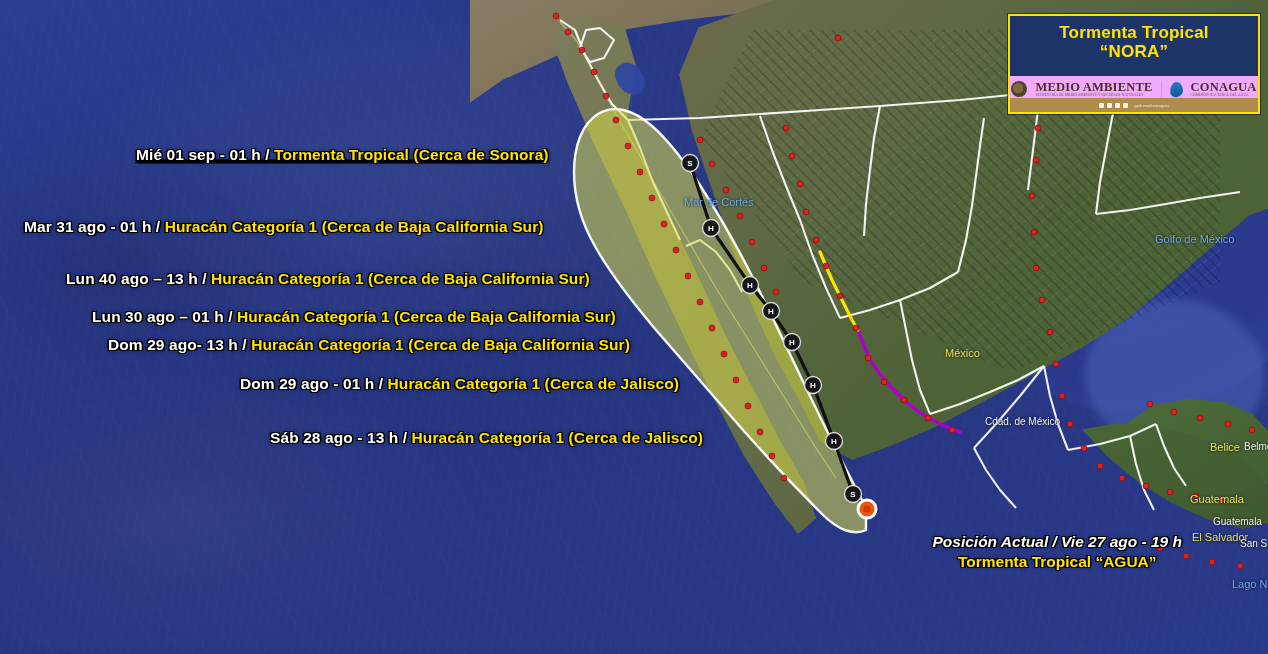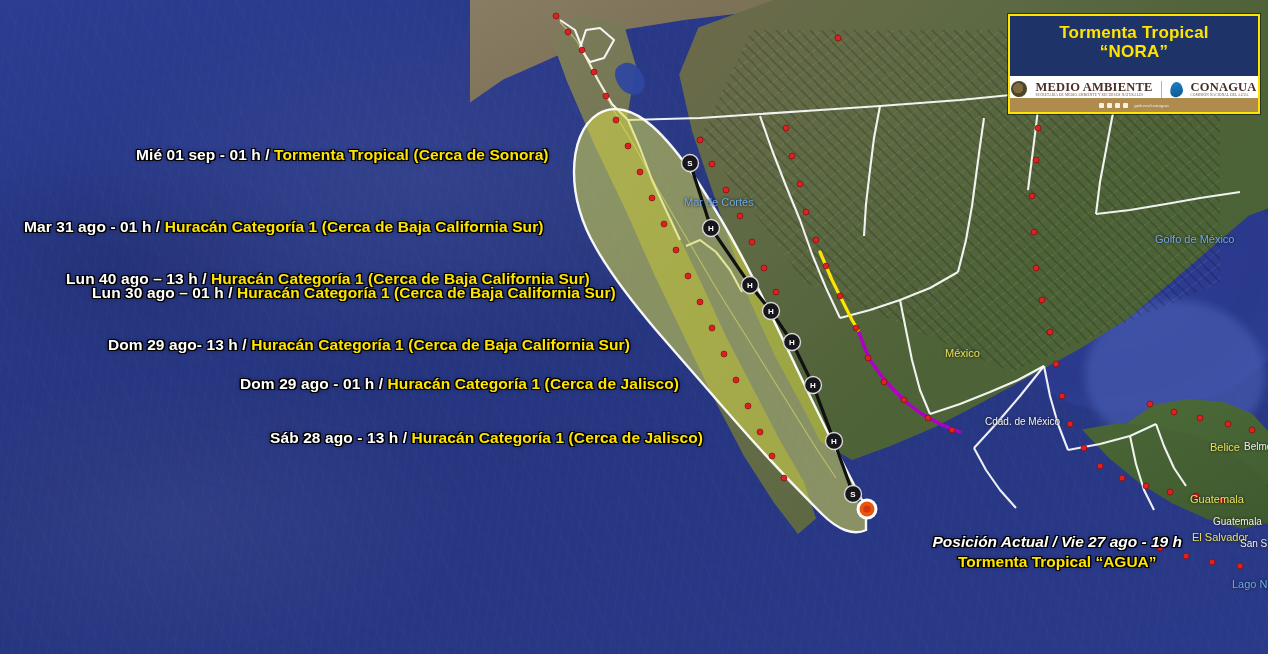--- a/index.html
+++ b/index.html
@@ -92,21 +92,21 @@
       text-shadow:-1.3px -1.3px 0 #000,1.3px -1.3px 0 #000,-1.3px 1.3px 0 #000,1.3px 1.3px 0 #000,0 0 4px rgba(0,0,0,.8);}
   .cur-label .w{color:#ffffff;font-style:italic;}
   .cur-label .y{color:#ffe400;}
 
   
   .card{position:absolute;left:1008px;top:14px;width:252px;height:100px;
         border:2px solid #ffe400;box-sizing:border-box;background:#1e3468;
         box-shadow:0 0 0 1px rgba(0,0,0,.5);}
   .card-title{color:#ffe400;text-align:center;font-weight:bold;font-size:17px;line-height:1.12;
         padding-top:7px;letter-spacing:.2px;}
-  .card-logos{position:absolute;left:0;right:0;top:60px;height:26px;background:#ffffff;
+  .card-logos{position:absolute;left:0;right:0;top:60px;height:26px;background:#f0abfc;
         display:flex;align-items:center;justify-content:center;gap:8px;}
   .logo-eagle{width:16px;height:16px;border-radius:50%;
         background:radial-gradient(circle at 45% 45%, #7d6a3f 0 40%, #4e4528 42% 70%, #2e2a18 72% 100%);}
   .logo-wordmark{color:#4a2f26;font-family:"Liberation Serif",serif;font-weight:bold;font-size:12.5px;letter-spacing:.2px;line-height:1;}
   .logo-sub{display:block;font-size:3.4px;font-weight:normal;color:#6b5246;letter-spacing:.2px;margin-top:1px;}
   .logo-div{width:1px;height:17px;background:#b9b2a0;}
   .logo-drop{width:13px;height:15px;background:linear-gradient(180deg,#1d7fc4,#0f5a95);
         border-radius:50% 50% 50% 50%/62% 62% 38% 38%;transform:rotate(-12deg) skewX(-6deg);}
   .card-foot{position:absolute;left:0;right:0;bottom:0;height:14px;background:#b08b4e;
         display:flex;align-items:center;justify-content:center;gap:3px;}
@@ -301,30 +301,30 @@
   <div class="place place-yellow" style="left:945px;top:347px;">México</div>
   <div class="place place-city" style="left:985px;top:416px;">Cdad. de México</div>
   <div class="place place-yellow" style="left:1210px;top:441px;">Belice</div>
   <div class="place place-white" style="left:1244px;top:441px;">Belmopán</div>
   <div class="place place-yellow" style="left:1190px;top:493px;">Guatemala</div>
   <div class="place place-white" style="left:1213px;top:516px;">Guatemala</div>
   <div class="place place-yellow" style="left:1192px;top:531px;">El Salvador</div>
   <div class="place place-white" style="left:1240px;top:538px;">San S...</div>
   <div class="place place-blue" style="left:1232px;top:578px;">Lago N...</div>
 
-  <div class="fc" style="left:136px;top:146px;">
+  <div class="fc" style="left:136px;top:146px;text-decoration:underline;">
     <span class="w">Mié 01 sep - 01 h / </span><span class="y">Tormenta Tropical (Cerca de Sonora)</span>
   </div>
   <div class="fc" style="left:24px;top:218px;">
     <span class="w">Mar 31 ago - 01 h / </span><span class="y">Huracán Categoría 1 (Cerca de Baja California Sur)</span>
   </div>
   <div class="fc" style="left:66px;top:270px;">
     <span class="w">Lun 40 ago – 13 h / </span><span class="y">Huracán Categoría 1 (Cerca de Baja California Sur)</span>
   </div>
-  <div class="fc" style="left:92px;top:284px;">
+  <div class="fc" style="left:92px;top:308px;">
     <span class="w">Lun 30 ago – 01 h / </span><span class="y">Huracán Categoría 1 (Cerca de Baja California Sur)</span>
   </div>
   <div class="fc" style="left:108px;top:336px;">
     <span class="w">Dom 29 ago- 13 h / </span><span class="y">Huracán Categoría 1 (Cerca de Baja California Sur)</span>
   </div>
   <div class="fc" style="left:240px;top:375px;">
     <span class="w">Dom 29 ago - 01 h / </span><span class="y">Huracán Categoría 1 (Cerca de Jalisco)</span>
   </div>
   <div class="fc" style="left:270px;top:429px;">
     <span class="w">Sáb 28 ago - 13 h / </span><span class="y">Huracán Categoría 1 (Cerca de Jalisco)</span>

